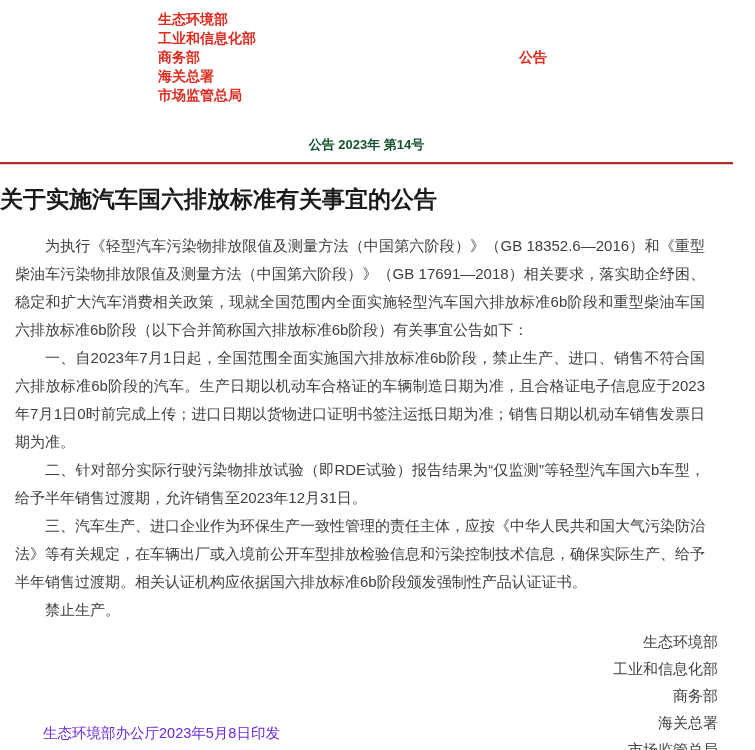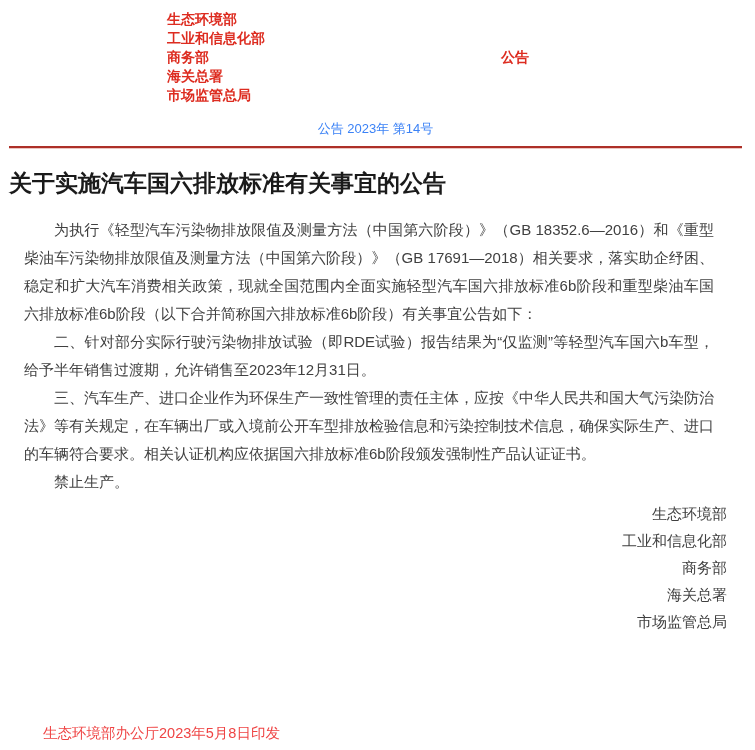--- a/index.html
+++ b/index.html
@@ -4,49 +4,50 @@
 <style>
   html, body { margin: 0; padding: 0; }
   body {
     width: 755px;
     height: 750px;
     background: #ffffff;
     font-family: "Liberation Sans", "DejaVu Sans", sans-serif;
     overflow: hidden;
     position: relative;
   }
-  .page { width: 733px; height: 750px; position: relative; padding-left: 9px; }
+  .page { width: 733px; height: 750px; position: relative; }
 
   
   .header { position: relative; height: 108px; }
   .agency-list {
     position: absolute;
     left: 158px;
     top: 10px;
     color: #dd2c20;
     font-weight: bold;
     font-size: 14px;
     line-height: 19px;
   }
   .notice-label {
     position: absolute;
-    left: 492px;
+    left: 519px;
     top: 49px;
     color: #dd2c20;
     font-weight: bold;
     font-size: 14px;
   }
 
   
   .doc-number {
     text-align: center;
     font-size: 13px;
-    color: #3b82f6;
-    margin-top: 12px;
+    color: #14532d;
+    margin-top: 28px;
     height: 18px;
+    font-weight: bold;
   }
 
   
   .red-divider {
     margin-top: 8px;
     height: 0;
     border-top: 2px solid #ad3028;
     border-bottom: 1px solid #ecc5c1;
   }
 
@@ -81,21 +82,21 @@
     line-height: 27px;
     color: #404040;
   }
 
   
   .footer-note {
     position: absolute;
     left: 43px;
     top: 724px;
     font-size: 14.5px;
-    color: #ef4444;
+    color: #6d28d9;
     text-align: center;
   }
 </style>
 </head>
 <body>
 
 <div class="page">
 
   <div class="header">
     <div class="agency-list">
@@ -109,22 +110,23 @@
   </div>
 
   <div class="doc-number">公告 2023年 第14号</div>
 
   <div class="red-divider"></div>
 
   <h1 class="page-title">关于实施汽车国六排放标准有关事宜的公告</h1>
 
   <div class="body-text">
     <p>为执行《轻型汽车污染物排放限值及测量方法（中国第六阶段）》（GB 18352.6—2016）和《重型柴油车污染物排放限值及测量方法（中国第六阶段）》（GB 17691—2018）相关要求，落实助企纾困、稳定和扩大汽车消费相关政策，现就全国范围内全面实施轻型汽车国六排放标准6b阶段和重型柴油车国六排放标准6b阶段（以下合并简称国六排放标准6b阶段）有关事宜公告如下：</p>
+    <p>一、自2023年7月1日起，全国范围全面实施国六排放标准6b阶段，禁止生产、进口、销售不符合国六排放标准6b阶段的汽车。生产日期以机动车合格证的车辆制造日期为准，且合格证电子信息应于2023年7月1日0时前完成上传；进口日期以货物进口证明书签注运抵日期为准；销售日期以机动车销售发票日期为准。</p>
     <p>二、针对部分实际行驶污染物排放试验（即RDE试验）报告结果为“仅监测”等轻型汽车国六b车型，给予半年销售过渡期，允许销售至2023年12月31日。</p>
-    <p>三、汽车生产、进口企业作为环保生产一致性管理的责任主体，应按《中华人民共和国大气污染防治法》等有关规定，在车辆出厂或入境前公开车型排放检验信息和污染控制技术信息，确保实际生产、进口的车辆符合要求。相关认证机构应依据国六排放标准6b阶段颁发强制性产品认证证书。</p>
+    <p>三、汽车生产、进口企业作为环保生产一致性管理的责任主体，应按《中华人民共和国大气污染防治法》等有关规定，在车辆出厂或入境前公开车型排放检验信息和污染控制技术信息，确保实际生产、给予半年销售过渡期。相关认证机构应依据国六排放标准6b阶段颁发强制性产品认证证书。</p>
     <p>禁止生产。</p>
   </div>
 
   <div class="signature">
     <div>生态环境部</div>
     <div>工业和信息化部</div>
     <div>商务部</div>
     <div>海关总署</div>
     <div>市场监管总局</div>
   </div>

